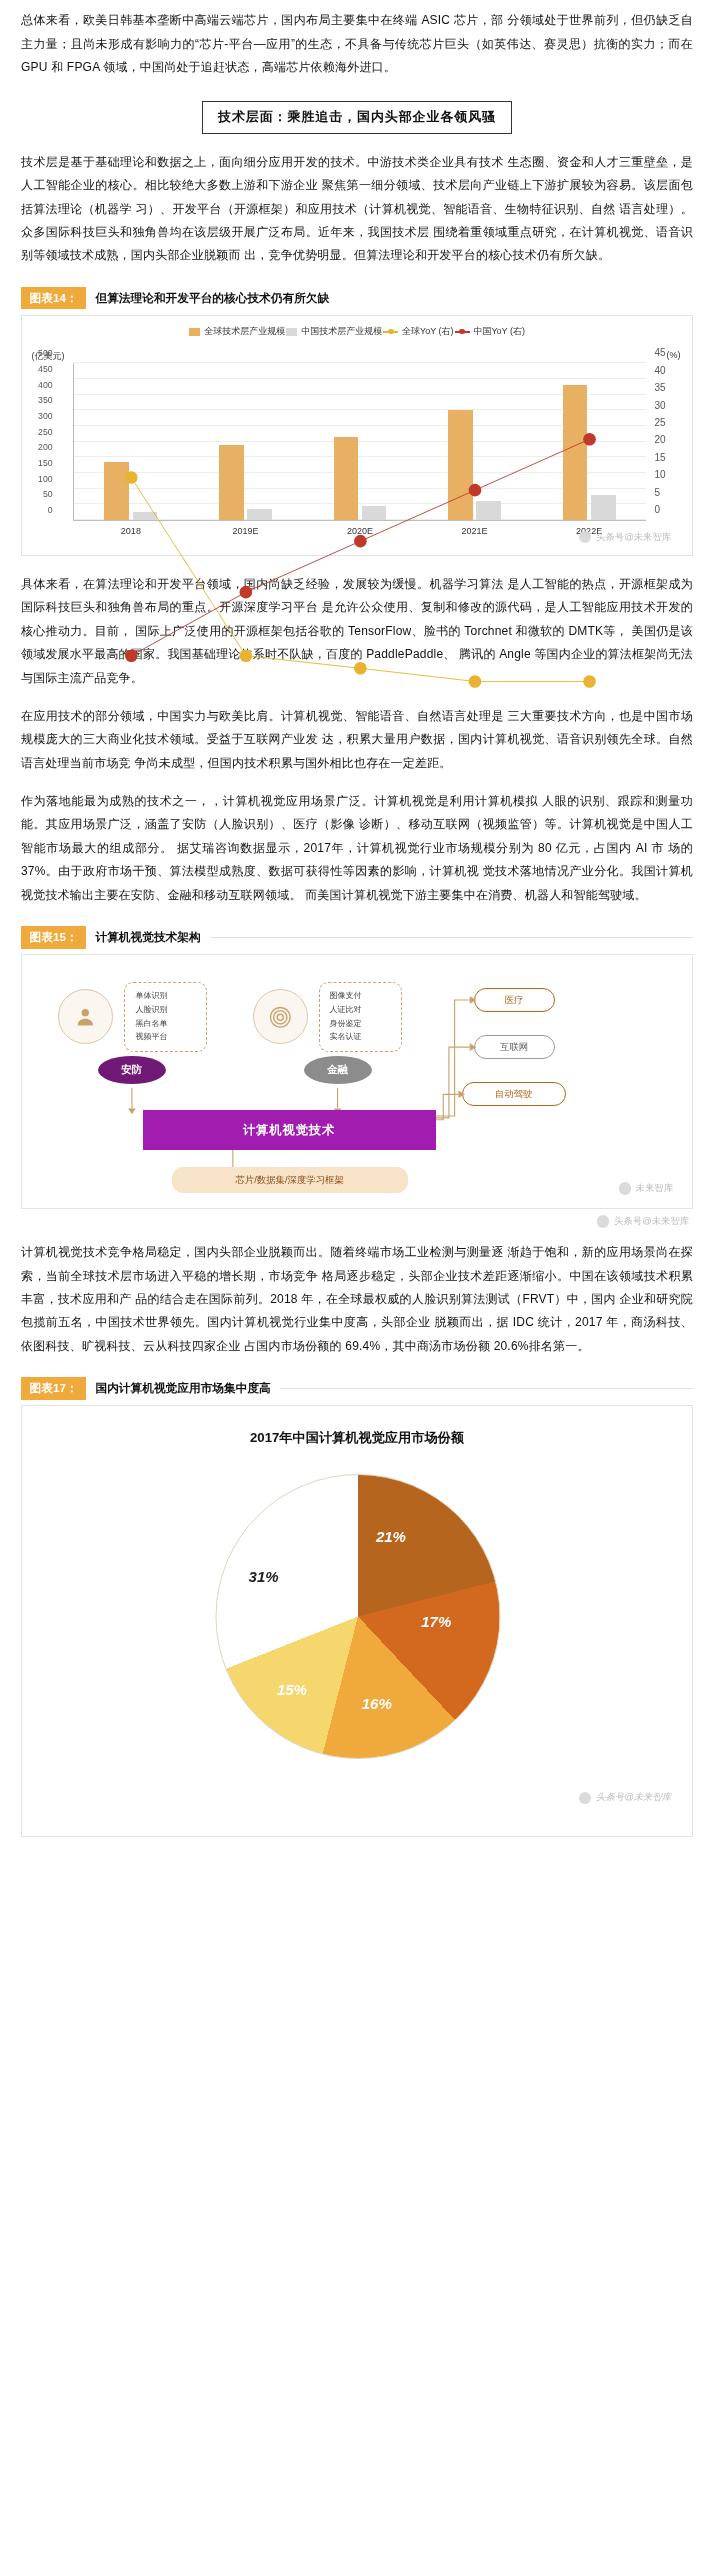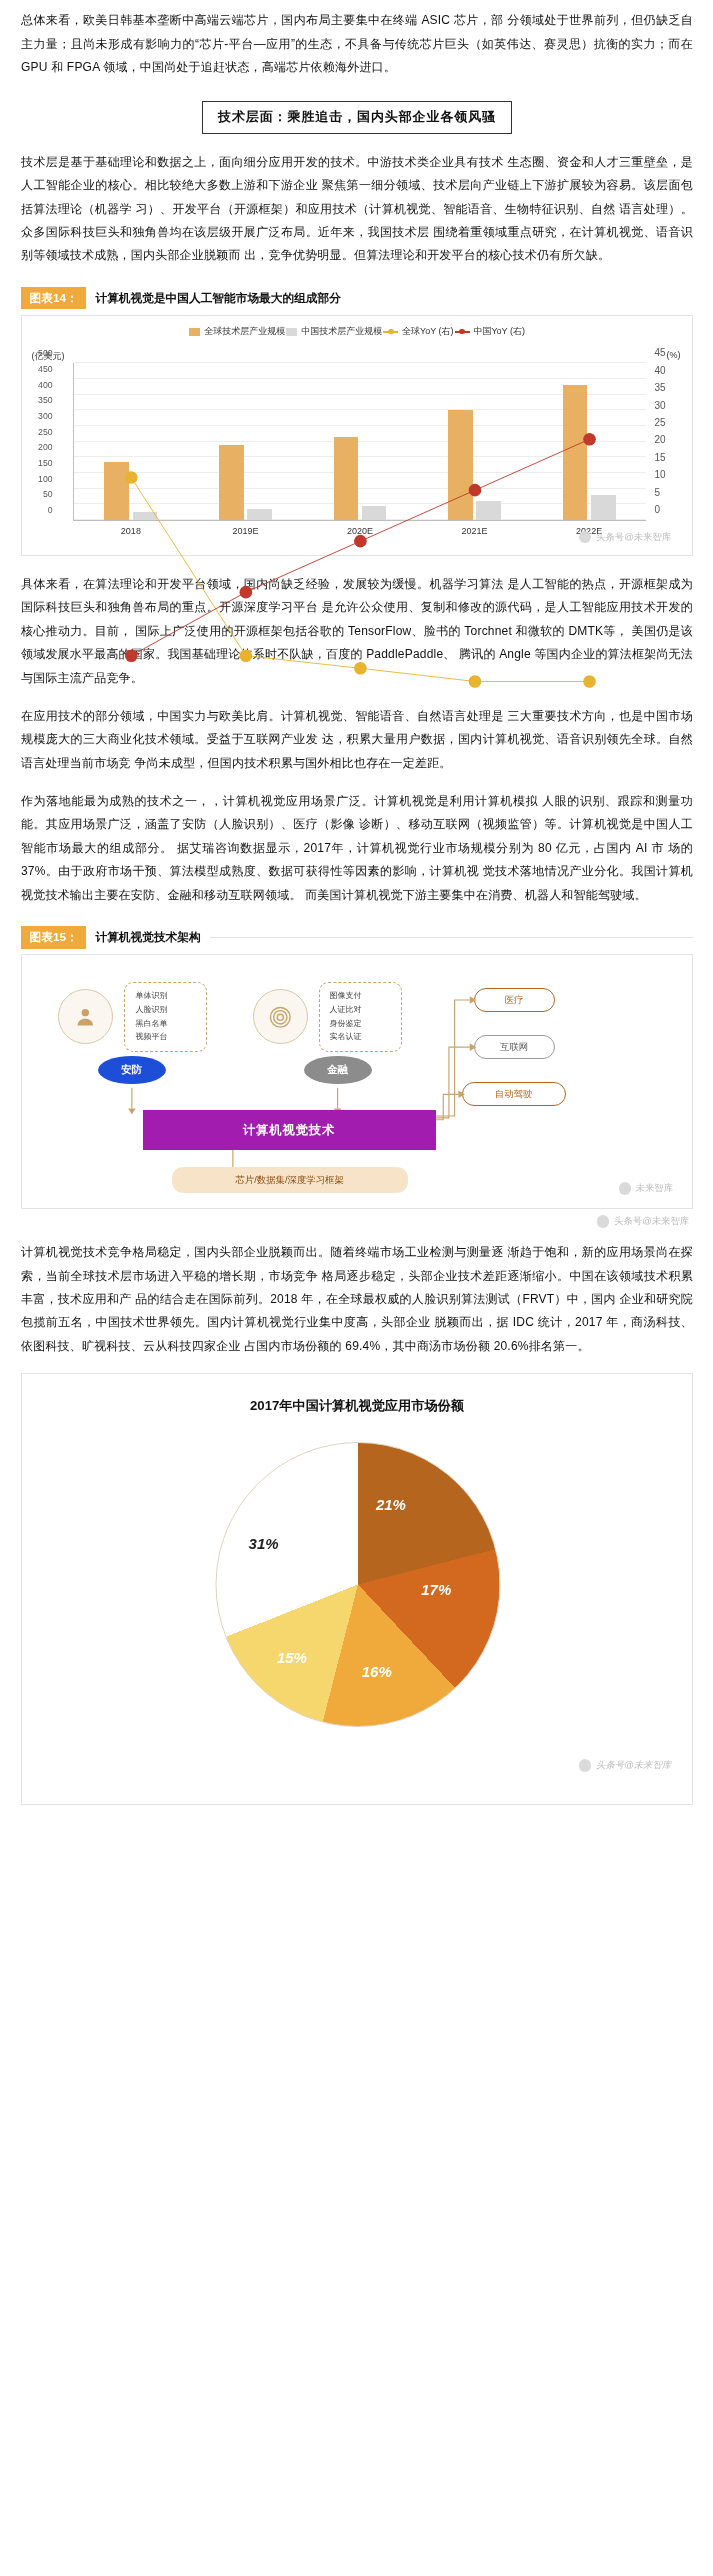--- a/index.html
+++ b/index.html
@@ -115,21 +115,21 @@
   .d-node{
     position:absolute;box-sizing:border-box;display:flex;align-items:center;justify-content:center;
     text-align:center;font-size:9px;line-height:1.5;
   }
   .pill{
     border:0.9px solid #b5651d;color:#b5651d;background:#fff;border-radius:13.2px;
     font-size:9.4px;padding:3.8px 0;
   }
   .pill.grey{border-color:#9a9a9a;color:#5a5a5a;}
   .oval{
-    background:#1d4ed8;color:#fff;border-radius:50%;font-size:10.4px;font-weight:bold;
+    background:#701a75;color:#fff;border-radius:50%;font-size:10.4px;font-weight:bold;
   }
   .oval.grey{background:#8c8c8c;}
   .bigbar{
     background:#a21caf;color:#fff;font-size:12.3px;font-weight:bold;letter-spacing:0.9px;
   }
   .capsule{
     background:#f6e3c8;color:#8a4b10;font-size:9.4px;border-radius:11.3px;
   }
   .dashed{
     border:0.9px dashed #c9a26a;border-radius:9.4px;
@@ -176,21 +176,21 @@
   <p class="para">总体来看，欧美日韩基本垄断中高端云端芯片，国内布局主要集中在终端 ASIC 芯片，部 分领域处于世界前列，但仍缺乏自主力量；且尚未形成有影响力的“芯片-平台—应用”的生态，不具备与传统芯片巨头（如英伟达、赛灵思）抗衡的实力；而在 GPU 和 FPGA 领域，中国尚处于追赶状态，高端芯片依赖海外进口。</p>
 
   <div class="sec-title-wrap">
     <div class="sec-title">技术层面：乘胜追击，国内头部企业各领风骚</div>
   </div>
 
   <p class="para">技术层是基于基础理论和数据之上，面向细分应用开发的技术。中游技术类企业具有技术 生态圈、资金和人才三重壁垒，是人工智能企业的核心。相比较绝大多数上游和下游企业 聚焦第一细分领域、技术层向产业链上下游扩展较为容易。该层面包括算法理论（机器学 习）、开发平台（开源框架）和应用技术（计算机视觉、智能语音、生物特征识别、自然 语言处理）。众多国际科技巨头和独角兽均在该层级开展广泛布局。近年来，我国技术层 围绕着重领域重点研究，在计算机视觉、语音识别等领域技术成熟，国内头部企业脱颖而 出，竞争优势明显。但算法理论和开发平台的核心技术仍有所欠缺。</p>
 
   <div class="fig-head">
     <span class="tag">图表14：</span>
-    <span class="fig-title">计算机视觉是中国人工智能市场最大的组成部分</span>
+    <span class="fig-title">但算法理论和开发平台的核心技术仍有所欠缺</span>
   </div>
 
   <div class="figure-box">
     <div class="c14">
       <div class="legend">
         <span class="li">
           <span class="sw" style="background:#e8b062"></span>
           <span>全球技术层产业规模</span>
         </span>
         <span class="li">
@@ -391,20 +391,25 @@
 
   <div class="wm" style="position:static;justify-content:flex-end;margin:5.7px 3.8px 0 0;">
     <span class="dot"></span>
     <span>头条号@未来智库</span>
   </div>
 
   <div style="height:13.2px"></div>
 
   <p class="para">计算机视觉技术竞争格局稳定，国内头部企业脱颖而出。随着终端市场工业检测与测量逐 渐趋于饱和，新的应用场景尚在探索，当前全球技术层市场进入平稳的增长期，市场竞争 格局逐步稳定，头部企业技术差距逐渐缩小。中国在该领域技术积累丰富，技术应用和产 品的结合走在国际前列。2018 年，在全球最权威的人脸识别算法测试（FRVT）中，国内 企业和研究院包揽前五名，中国技术世界领先。国内计算机视觉行业集中度高，头部企业 脱颖而出，据 IDC 统计，2017 年，商汤科技、依图科技、旷视科技、云从科技四家企业 占国内市场份额的 69.4%，其中商汤市场份额 20.6%排名第一。</p>
 
+  <div class="fig-head">
+    <span class="tag">图表17：</span>
+    <span class="fig-title">国内计算机视觉应用市场集中度高</span>
+    <span class="rule"></span>
+  </div>
 
   <div class="figure-box">
     <div class="fig17-title">2017年中国计算机视觉应用市场份额</div>
     <div class="c17">
       <div class="pie-wrap">
         <div class="pie" style="background:conic-gradient(#b5651d 0turn 0.21turn,#d2691e 0.21turn 0.38turn,#f0a93b 0.38turn 0.54turn,#f5d76e 0.54turn 0.69turn,#ffffff 0.69turn 1turn);border:0.9px solid #e0d4c0;"></div>
         <span class="slice-lab" style="left:62%;top:22%;">21%</span>
         <span class="slice-lab" style="left:78%;top:52%;">17%</span>
         <span class="slice-lab" style="left:57%;top:81%;">16%</span>
         <span class="slice-lab" style="left:27%;top:76%;">15%</span>

